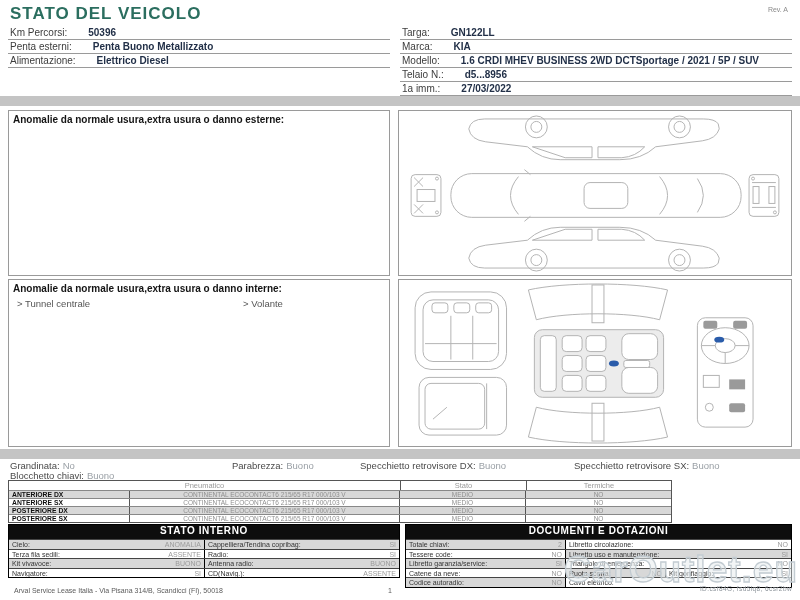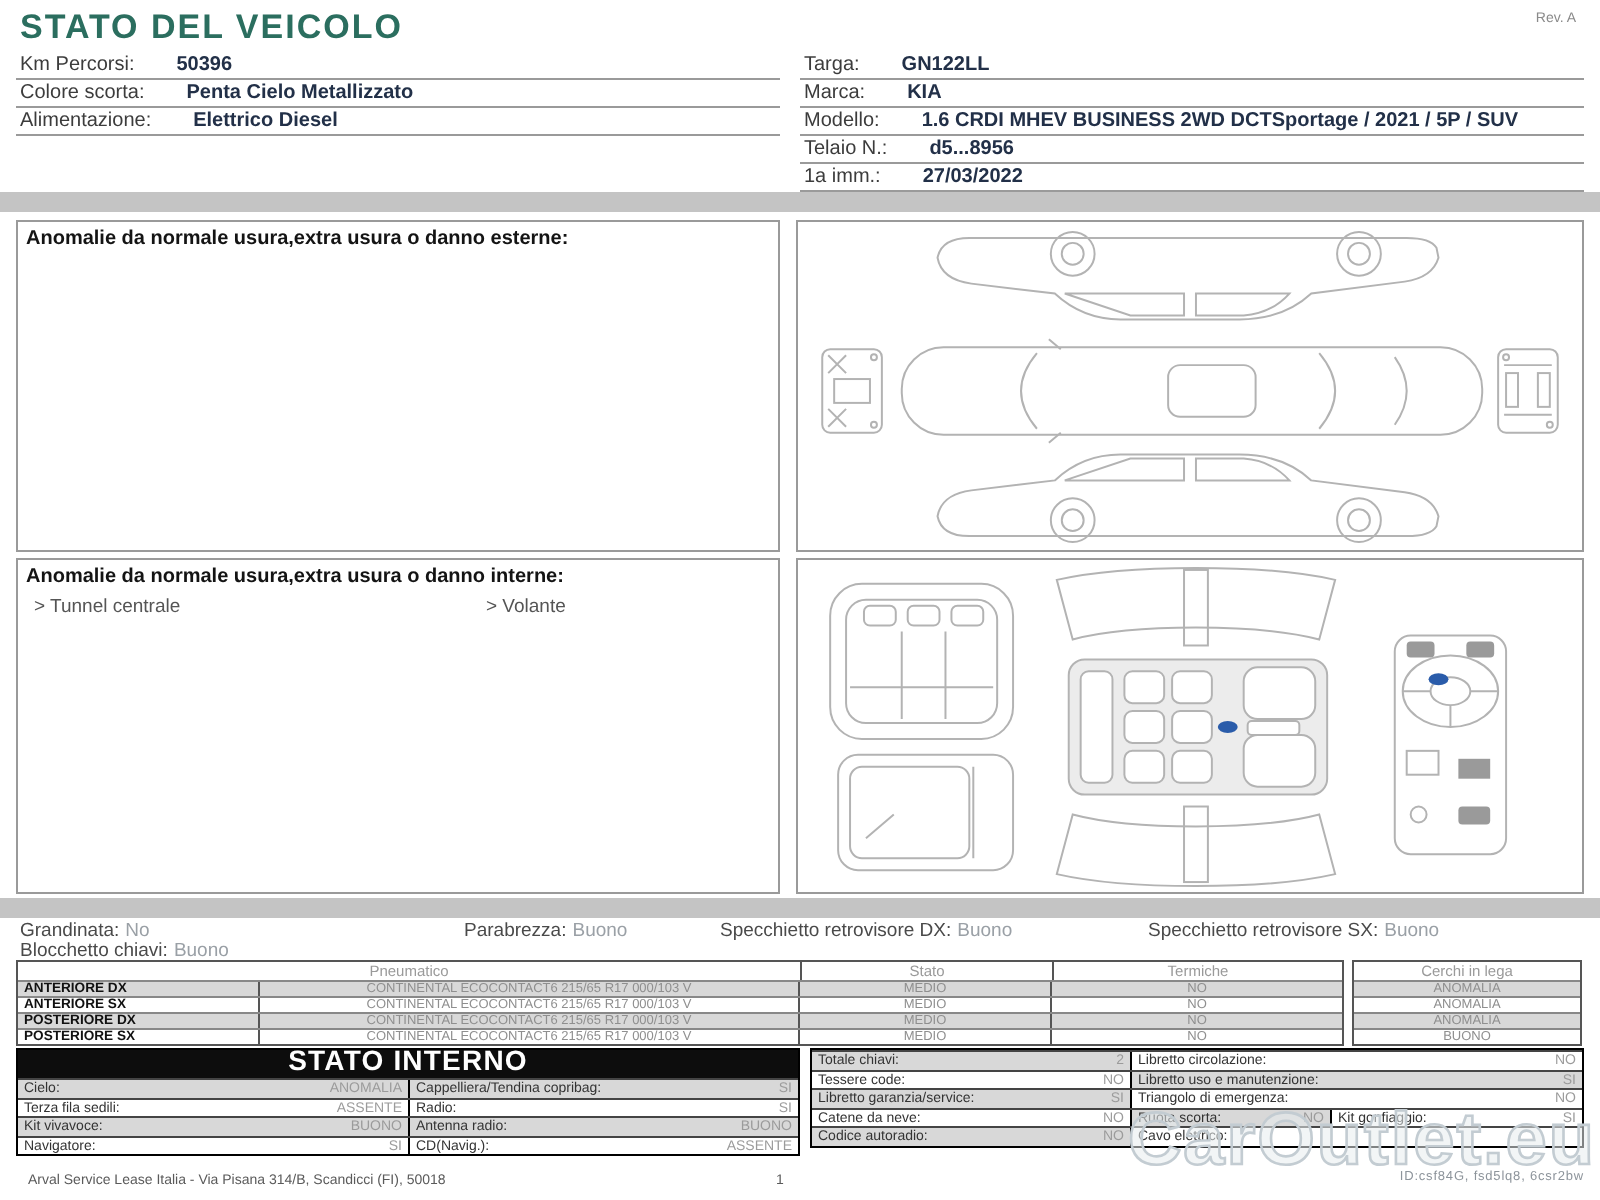--- a/index.html
+++ b/index.html
@@ -42,21 +42,21 @@
   .tt-row .c-stato { width:126px; text-align:center; color:#8f8f8f; border-right:1px solid #555; }
   .tt-row .c-term { flex:1; text-align:center; color:#8f8f8f; }
   .shade { background:#d8d8d8; }
 
   .cerchitable { position:absolute; left:676px; top:480px; width:115px; border:1px solid #555; font-size:6.5px; text-align:center; }
   .ct-head { height:9px; line-height:9px; color:#9a9a9a; font-size:7.5px; }
   .ct-row { height:8px; line-height:8px; border-top:1px solid #888; color:#8f8f8f; }
 
   
   .bt { position:absolute; top:524px; border:1px solid #000; font-size:7px; background:#fff; }
-  .bt-header { background:#0d0d0d; color:#fff; font-weight:bold; text-align:center; font-size:14px; height:14px; line-height:11px; letter-spacing:0.6px; }
+  .bt-header { background:#0d0d0d; color:#fff; font-weight:bold; text-align:center; font-size:10px; height:14px; line-height:11px; letter-spacing:0.6px; }
   .bt-row { display:flex; border-top:1px solid #444; height:9.5px; line-height:9.5px; }
   .bt-cell { display:flex; justify-content:space-between; padding:0 3px; overflow:hidden; white-space:nowrap; }
   .bt-cell .lbl { color:#333; }
   .bt-cell .val { color:#9b9b9b; }
   #stato-interno { left:8px; width:392px; }
   #stato-interno .bt-cell.half-l { width:196px; border-right:1px solid #000; }
   #stato-interno .bt-cell.half-r { flex:1; }
   #documenti { left:405px; width:387px; }
   #documenti .bt-cell.half-l { width:160px; border-right:1px solid #000; }
   #documenti .bt-cell.half-r { flex:1; }
@@ -72,21 +72,21 @@
 </head>
 <body>
 
 <div class="page">
 
   <div class="doc-title">STATO DEL VEICOLO</div>
   <div class="rev">Rev. A</div>
 
   <div class="hdr-table hdr-left">
     <div class="hdr-row"><span>Km Percorsi:</span><b>50396</b></div>
-    <div class="hdr-row"><span>Colore scorta:</span><b>Penta Cielo Metallizzato</b></div>
+    <div class="hdr-row"><span>Penta esterni:</span><b>Penta Buono Metallizzato</b></div>
     <div class="hdr-row"><span>Alimentazione:</span><b>Elettrico Diesel</b></div>
   </div>
 
   <div class="hdr-table hdr-right">
     <div class="hdr-row"><span>Targa:</span><b>GN122LL</b></div>
     <div class="hdr-row"><span>Marca:</span><b>KIA</b></div>
     <div class="hdr-row"><span>Modello:</span><b>1.6 CRDI MHEV BUSINESS 2WD DCTSportage / 2021 / 5P / SUV</b></div>
     <div class="hdr-row"><span>Telaio N.:</span><b>d5...8956</b></div>
     <div class="hdr-row"><span>1a imm.:</span><b>27/03/2022</b></div>
   </div>
@@ -238,27 +238,20 @@
       <div class="c-term">NO</div>
     </div>
     <div class="tt-row">
       <div class="c-pos">POSTERIORE SX</div>
       <div class="c-tyre">CONTINENTAL ECOCONTACT6 215/65 R17 000/103 V</div>
       <div class="c-stato">MEDIO</div>
       <div class="c-term">NO</div>
     </div>
   </div>
 
-  <div class="cerchitable">
-    <div class="ct-head">Cerchi in lega</div>
-    <div class="ct-row shade">ANOMALIA</div>
-    <div class="ct-row">ANOMALIA</div>
-    <div class="ct-row shade">ANOMALIA</div>
-    <div class="ct-row">BUONO</div>
-  </div>
 
   <div class="bt" id="stato-interno">
     <div class="bt-header">STATO INTERNO</div>
     <div class="bt-row shade">
       <div class="bt-cell half-l">
           <span class="lbl">Cielo:</span>
           <span class="val">ANOMALIA</span>
         </div>
       <div class="bt-cell half-r">
           <span class="lbl">Cappelliera/Tendina copribag:</span>
@@ -291,20 +284,21 @@
           <span class="val">SI</span>
         </div>
       <div class="bt-cell half-r">
           <span class="lbl">CD(Navig.):</span>
           <span class="val">ASSENTE</span>
         </div>
     </div>
   </div>
 
   <div class="bt" id="documenti">
+    <div class="bt-header">DOCUMENTI E DOTAZIONI</div>
     <div class="bt-row">
       <div class="bt-cell half-l shade">
           <span class="lbl">Totale chiavi:</span>
           <span class="val">2</span>
         </div>
       <div class="bt-cell half-r">
           <span class="lbl">Libretto circolazione:</span>
           <span class="val">NO</span>
         </div>
     </div>

